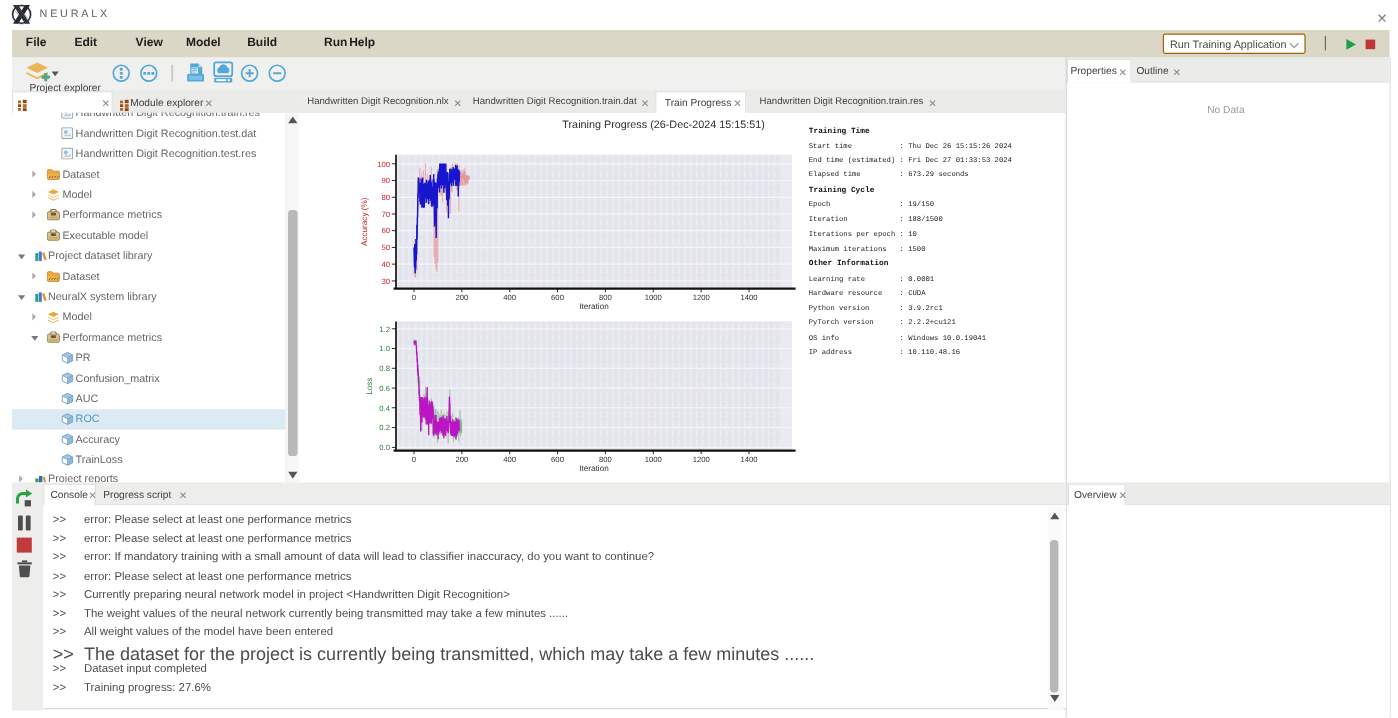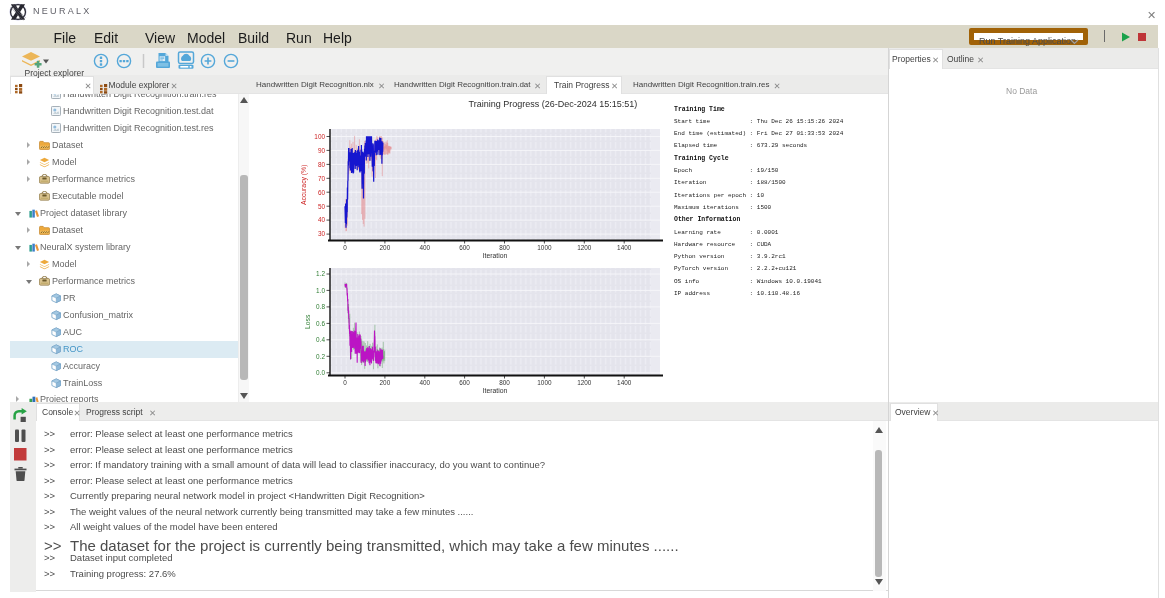--- a/index.html
+++ b/index.html
@@ -1,20 +1,20 @@
 <!DOCTYPE html>
 <html><head><meta charset="utf-8">
 <style>
 * { margin:0; padding:0; box-sizing:border-box; }
 html,body { width:1165px; height:598px; background:#fff; font-family:"Liberation Sans",sans-serif; overflow:hidden; position:relative; }
 .abs { position:absolute; }
 span { white-space:nowrap; }
 .xg { position:absolute; color:#8a8a8a; font-size:8.5px; }
 .tab { position:absolute; font-size:8.5px; color:#3f3f3f; white-space:nowrap; }
-.mi { position:absolute; top:5px; font-size:14px; font-weight:normal; color:#1c1c1c;margin-left:32px; }
+.mi { position:absolute; top:5px; font-size:10px; font-weight:bold; color:#1c1c1c; }
 .ih { position:absolute; left:674px; font-family:"Liberation Mono",monospace; font-size:6.5px; font-weight:bold; color:#111; white-space:pre; }
 .ir { position:absolute; left:674px; font-family:"Liberation Mono",monospace; font-size:6px; color:#222; white-space:pre; }
 </style></head>
 <body>
 <div class="abs" style="left:0;top:0;width:1165px;height:25px;background:#fff">
   <svg width="20" height="20" style="position:absolute;left:8px;top:2px" viewBox="0 0 22 22">
     <circle cx="11" cy="11" r="8.6" fill="none" stroke="#c9c9e2" stroke-width="1.6"></circle>
     <circle cx="11" cy="11" r="8.2" fill="none" stroke="#2a2a33" stroke-width="1.4"></circle>
     <path d="M3.2 2.4 h4.6 L18.8 19.6 h-4.6 Z" fill="#26262e"></path>
     <path d="M18.8 2.4 h-4.6 L3.2 19.6 h4.6 Z" fill="#26262e"></path>
@@ -22,23 +22,23 @@
   </svg>
   <span class="abs" style="left:33px;top:6px;font-size:9px;letter-spacing:2.3px;color:#5e5e66">NEURALX</span>
   <span class="abs" style="left:1147px;top:9px;font-size:11px;color:#7e7e7e">✕</span>
 </div>
 <div class="abs" style="left:10px;top:25px;width:1148px;height:22.5px;background:#dad7c7">
   <span class="mi" style="left:11.5px">File</span>
   <span class="mi" style="left:52px">Edit</span>
   <span class="mi" style="left:103px">View</span>
   <span class="mi" style="left:145px">Model</span>
   <span class="mi" style="left:196px">Build</span>
-  <span class="mi" style="left:244px">Run</span>
+  <span class="mi" style="left:260px">Run</span>
   <span class="mi" style="left:281px">Help</span>
-  <div class="abs" style="left:959px;top:2.5px;width:119px;height:17px;background:#fff;border:5px solid #a16207;border-radius:2px">
+  <div class="abs" style="left:959px;top:2.5px;width:119px;height:17px;background:#fff;border:1px solid #a16207;border-radius:2px">
     <span class="abs" style="left:5px;top:3px;font-size:9px;color:#4a4a4a">Run Training Application</span>
     <svg width="9" height="6" style="position:absolute;right:4px;top:6px">
         <path d="M1 1 L4.5 4.5 L8 1" stroke="#a0a0a0" stroke-width="1.2" fill="none"></path>
       </svg>
   </div>
   <div class="abs" style="left:1094px;top:5px;width:1px;height:12px;background:#6a6a6a"></div>
   <svg width="10" height="10" style="position:absolute;left:1111px;top:6.5px">
       <path d="M1 0.5 L9 5 L1 9.5 Z" fill="#1aa24b"></path>
     </svg>
   <div class="abs" style="left:1128px;top:8px;width:7.5px;height:7.5px;background:#bf3538"></div>

